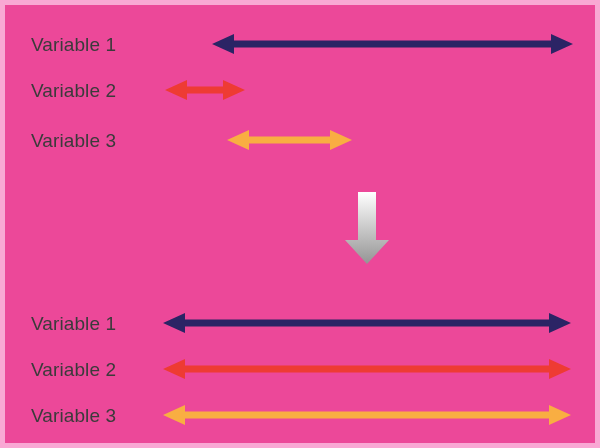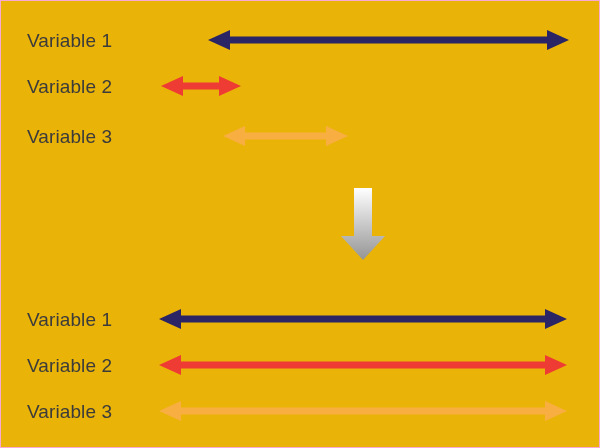--- a/index.html
+++ b/index.html
@@ -7,23 +7,23 @@
     padding: 0;
     background: #ffffff;
   }
   body {
     font-family: "Liberation Sans", sans-serif;
   }
   .canvas {
     position: relative;
     width: 600px;
     height: 448px;
-    background: #eab308;
+    background: #ec4899;
     box-sizing: border-box;
-    border: 1px solid #f9a8d4;
+    border: 5px solid #f9a8d4;
     overflow: hidden;
   }
   .panel {
     position: absolute;
     left: 0;
     top: 0;
     width: 600px;
     height: 448px;
   }
   .var-label {

